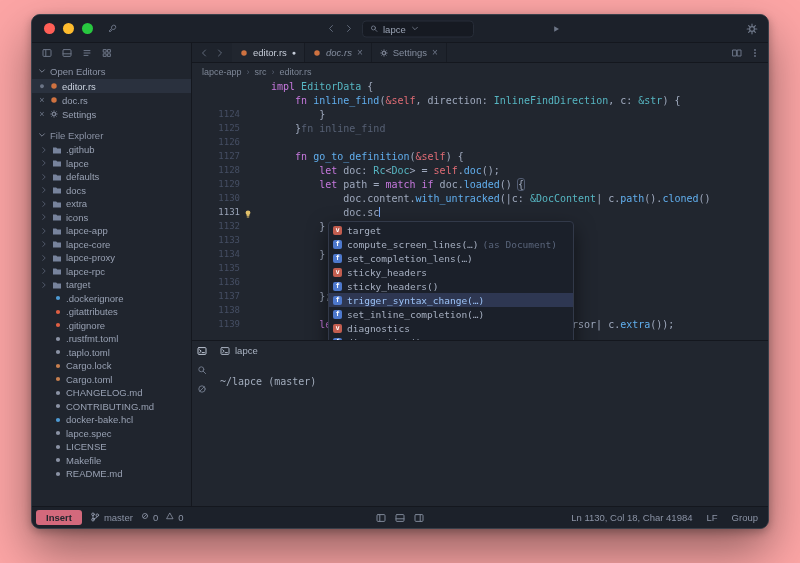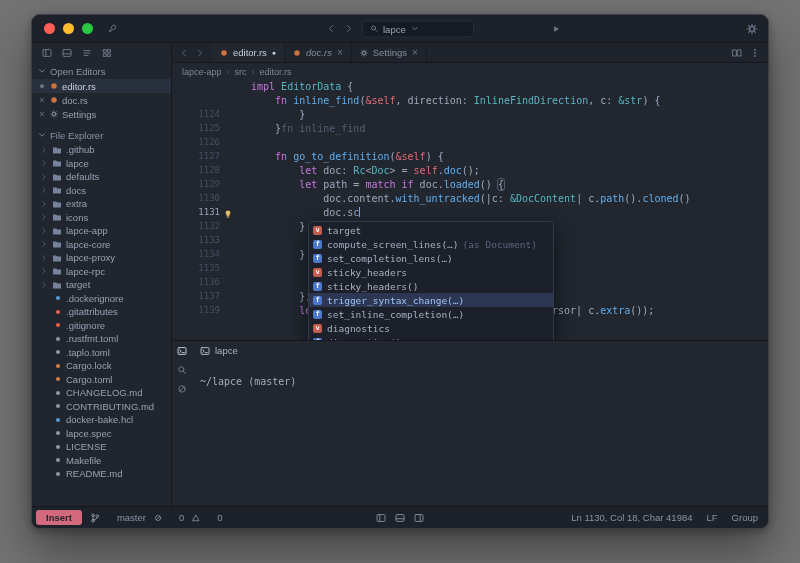--- a/index.html
+++ b/index.html
@@ -1,37 +1,37 @@
 <!DOCTYPE html>
 <html><head>
 <meta charset="utf-8">
 <style>
   *{margin:0;padding:0;box-sizing:border-box}
   html,body{width:800px;height:563px;overflow:hidden;font-family:"Liberation Sans",sans-serif}
-  .page{position:relative;width:800px;height:563px;background:#737373}
+  .page{position:relative;width:800px;height:563px;background:#fca5a5}
   .window{position:absolute;left:31px;top:14px;width:738px;height:515px;background:#21262f;
     border-radius:9px;border:1px solid #3a3f49;overflow:hidden;display:flex;flex-direction:column;
     box-shadow:0 22px 48px rgba(0,0,0,.42),0 3px 10px rgba(0,0,0,.28)}
   
   .titlebar{height:28px;flex:none;background:#1c212a;border-bottom:1px solid #14171e;position:relative;display:flex;align-items:center}
   .lights{display:flex;gap:8px;margin-left:12px}
   .light{width:11px;height:11px;border-radius:50%;}
   .light.red{background:#ff5f57}.light.yellow{background:#febc2e}.light.green{background:#28c840}
   .tb-wrench{margin-left:14px;color:#6d7687}
   .tb-center{position:absolute;left:50%;top:50%;transform:translate(-50%,-50%);display:flex;align-items:center;gap:8px}
   .pill{display:flex;align-items:center;gap:5px;height:17px;min-width:112px;padding:0 7px;background:#161a22;
     border:1px solid #272d38;border-radius:4px;color:#7e8797;font-size:9.5px}
   .pill .val{color:#9aa3b4}
   .tb-play{position:absolute;left:519px;top:50%;transform:translateY(-50%);color:#6d7687}
   .tb-gear{position:absolute;right:10px;top:50%;transform:translateY(-50%);color:#6d7687}
   .navic{color:#5f6878}
   
   .body{flex:1;display:flex;min-height:0}
   
-  .sidebar{width:140px;flex:none;background:#20252e;border-right:1px solid #14171e;display:flex;flex-direction:column;overflow:hidden}
+  .sidebar{width:160px;flex:none;background:#20252e;border-right:1px solid #14171e;display:flex;flex-direction:column;overflow:hidden}
   .side-icons{height:20px;flex:none;display:flex;align-items:center;gap:10px;padding-left:10px;color:#6d7687}
   .section-h{height:16px;flex:none;display:flex;align-items:center;gap:4px;padding-left:6px;color:#8b93a5;font-size:9.5px}
   .group{height:13px;flex:none;display:flex;align-items:center;padding-left:16px;color:#7d8596;font-size:9px}
   .oe-row{height:14px;flex:none;display:flex;align-items:center;gap:4px;padding-left:6px;font-size:9.5px;color:#98a1b3}
   .oe-row.active{background:#2a313e;color:#cad2de}
   .oe-x{width:8px;flex:none;text-align:center;color:#6b7486;font-size:9px;line-height:14px}
   .oe-label{white-space:nowrap}
   .tree{flex:1;overflow:hidden}
   .tree-row{height:13.5px;display:flex;align-items:center;gap:4px;padding-left:8px;font-size:9.5px;color:#98a1b3}
   .tree-spacer{width:10px;flex:none}
@@ -72,21 +72,21 @@
   .panel-rail{width:20px;flex:none;display:flex;flex-direction:column;align-items:center;gap:9px;padding-top:5px;color:#6d7687}
   .rail-active{color:#bcc4d2}
   .panel-main{flex:1;display:flex;flex-direction:column;min-width:0}
   .panel-tabs{height:19px;flex:none;display:flex;align-items:center;gap:5px;padding-left:8px;color:#aab3c2;font-size:9.5px}
   .prompt{padding:16px 0 0 8px;font:10px "DejaVu Sans Mono",monospace;color:#a2acbc}
   
   .statusbar{height:22px;flex:none;background:#1c212a;border-top:1px solid #14171e;display:flex;align-items:center;
     font-size:9.5px;color:#8b93a5;position:relative}
   .sb-left{display:flex;align-items:center;gap:8px}
   .mode{color:#23262e;font-weight:bold;font-size:9.5px;padding:2px 10px;border-radius:3px;margin-left:4px}
-  .sb-item{display:flex;align-items:center;gap:17px}
+  .sb-item{display:flex;gap:4px}
   .sb-center{position:absolute;left:50%;transform:translateX(-50%);display:flex;align-items:center;gap:9px;color:#7d8696}
   .sb-right{margin-left:auto;display:flex;align-items:center;gap:14px;padding-right:10px}
   
   .ic{width:10px;height:10px;display:inline-flex;flex:none}
   .ic svg{width:100%;height:100%;stroke:currentColor;fill:none;stroke-width:1;stroke-linecap:round;stroke-linejoin:round}
   .ic12{width:12px;height:12px}
   .ic8{width:8px;height:8px}
 </style>
 </head>
 <body>
@@ -575,20 +575,21 @@
               <div class="eline cur"><span class="lnum">1131</span><span class="ic bulb" style="color: rgb(226, 192, 106);"><svg viewBox="0 0 10 10">
                     <circle cx="5" cy="3.8" r="2.4" style="fill:currentColor;stroke:none"></circle>
                     <path d="M4 6.6h2M4.2 8h1.6"></path>
                   </svg></span><span class="lcode"><span class="tk-tx">            doc.sc</span><span class="caret"></span></span></div>
               <div class="eline"><span class="lnum">1132</span><span class="lcode"><span class="tk-tx">        } el</span></span></div>
               <div class="eline"><span class="lnum">1133</span><span class="lcode"></span></div>
               <div class="eline"><span class="lnum">1134</span><span class="lcode"><span class="tk-tx">        } {</span></span></div>
               <div class="eline"><span class="lnum">1135</span><span class="lcode"></span></div>
               <div class="eline"><span class="lnum">1136</span><span class="lcode"></span></div>
               <div class="eline"><span class="lnum">1137</span><span class="lcode"><span class="tk-tx">        };</span></span></div>
+              <div class="eline"><span class="lnum">1138</span><span class="lcode"></span></div>
               <div class="eline"><span class="lnum">1139</span><span class="lcode"><span class="tk-tx">        </span><span class="tk-kw">let</span><span class="tk-tx"> offset = doc.cursor.with_untracked(|cursor| c.</span><span class="tk-fn">extra</span><span class="tk-tx">());</span></span></div>
             </div>
           <div class="cmp">
               <div class="cmp-row">
                 <span class="kind" style="background: rgb(194, 93, 79);">v</span>
                 <span class="cmp-label">target</span>
               </div>
               <div class="cmp-row">
                 <span class="kind" style="background: rgb(77, 120, 204);">f</span>
                 <span class="cmp-label">compute_screen_lines(…)</span>

